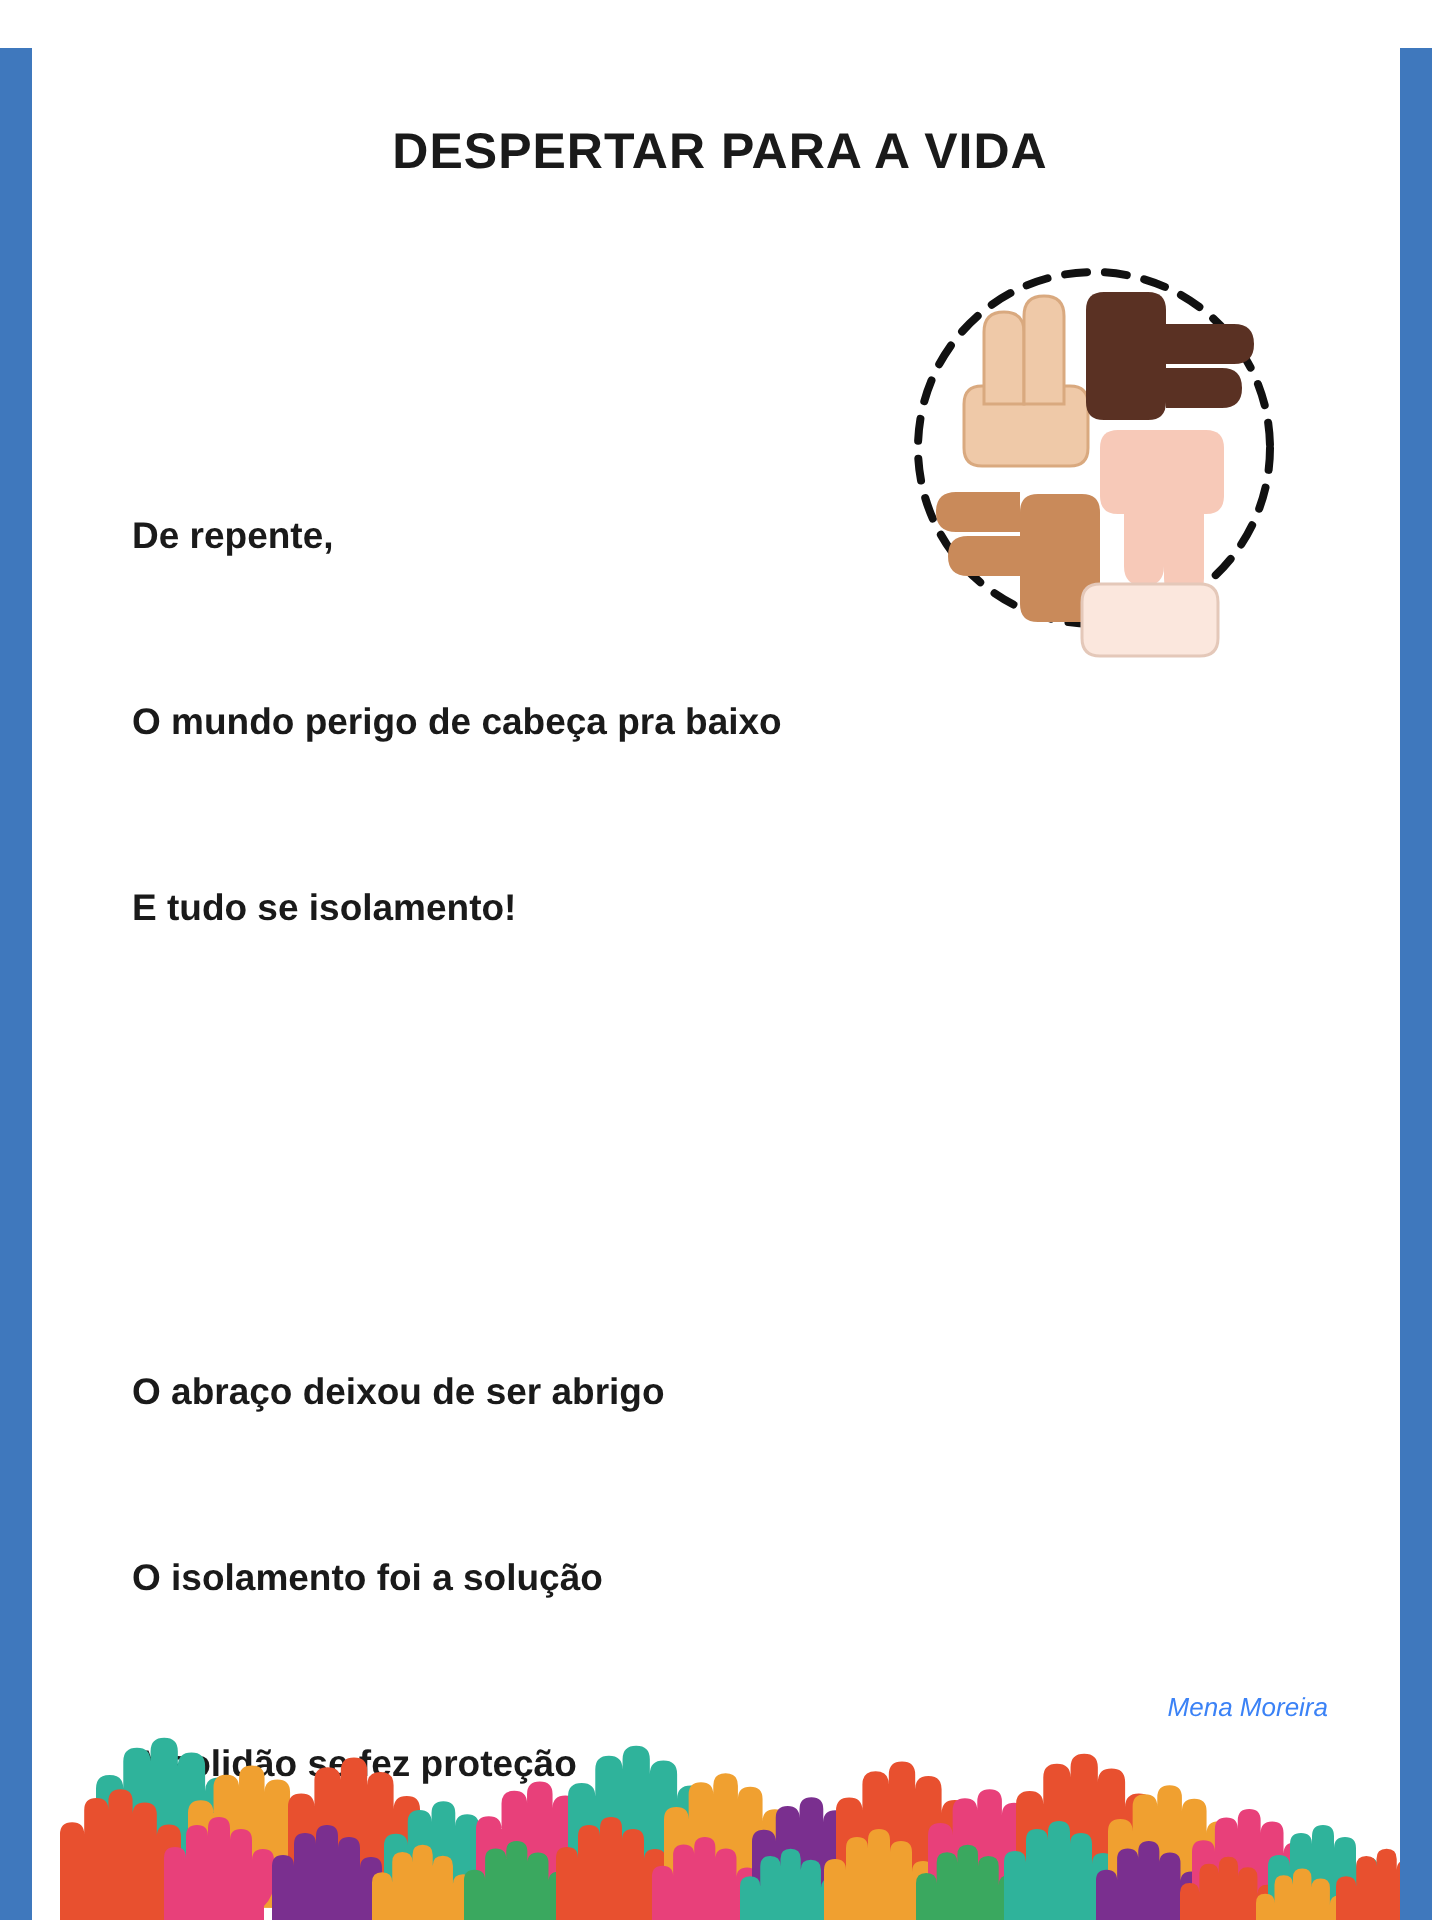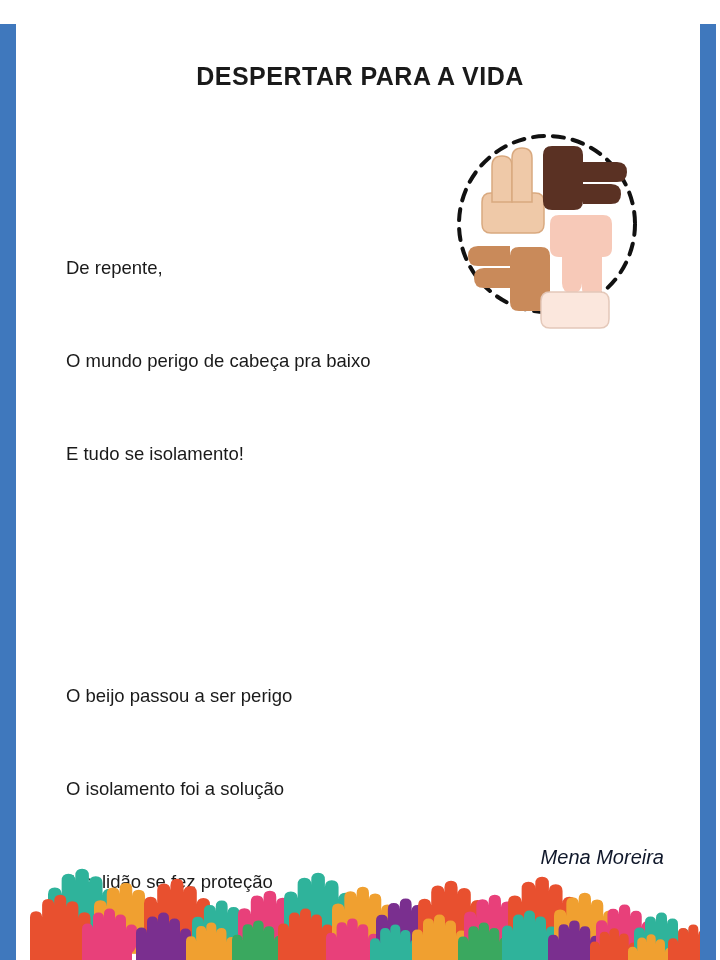--- a/index.html
+++ b/index.html
@@ -59,31 +59,32 @@
     top: 104px;
     left: 66px;
     width: 420px;
     font-size: 18.5px;
     line-height: 31px;
     color: #1a1a1a;
     white-space: pre-wrap;
   }
   .stanza {
     margin-bottom: 25px;
+    font-weight: bold;
   }
   .stanza:last-child { margin-bottom: 0; }
   .line { white-space: nowrap; }
 
   .author {
     position: absolute;
     top: 822px;
     right: 52px;
-    font-size: 20px;
+    font-size: 13px;
     font-style: italic;
-    color: #0f172a;
+    color: #3b82f6;
   }
 
   
   .logo {
     position: absolute;
     top: 82px;
     left: 452px;
     width: 190px;
     height: 236px;
   }
@@ -136,21 +137,21 @@
     </svg>
   </div>
 
   <div class="poem">
     <div class="stanza">
       <div class="line">De repente,</div>
       <div class="line">O mundo perigo de cabeça pra baixo</div>
       <div class="line">E tudo se isolamento!</div>
     </div>
     <div class="stanza">
-      <div class="line">O beijo passou a ser perigo</div>
+      <div class="line">O abraço deixou de ser abrigo</div>
       <div class="line">O isolamento foi a solução</div>
       <div class="line">A solidão se fez proteção</div>
     </div>
     
     
   </div>
 
   <div class="author">Mena Moreira</div>
 
   <div class="footer-hands">

